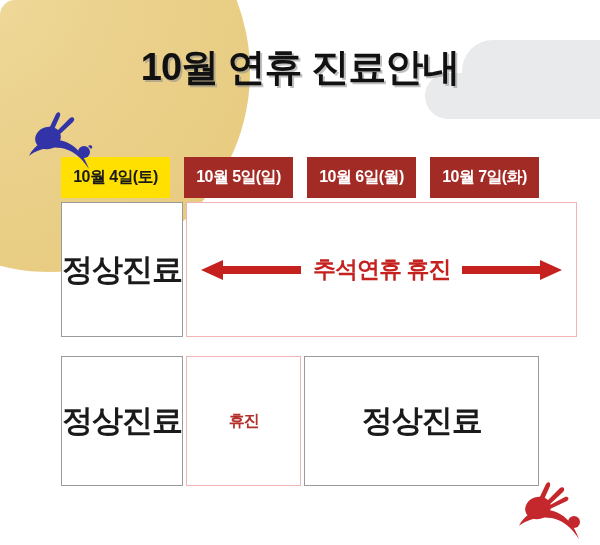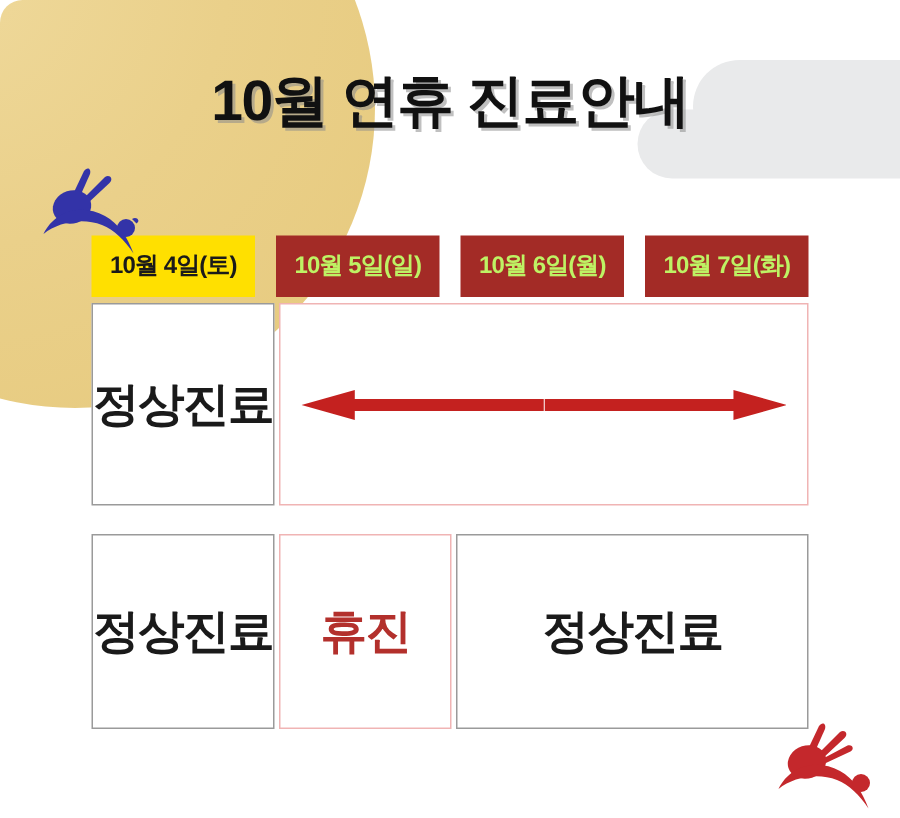--- a/index.html
+++ b/index.html
@@ -121,21 +121,21 @@
     letter-spacing: -0.6px;
     white-space: nowrap;
     box-sizing: border-box;
   }
   .hdr-yellow {
     background: #FFE000;
     color: #1a1a1a;
   }
   .hdr-red {
     background: #A32B26;
-    color: #bef264;
+    color: #ffffff;
   }
 
   .body-row {
     display: flex;
     width: 100%;
     gap: 3px;
     margin-top: 4px;
   }
   .body-cell {
     display: flex;
@@ -150,21 +150,21 @@
     border: 1px solid #f0b4b4;
   }
   .cell-text {
     font-size: 31px;
     font-weight: 700;
     letter-spacing: -1px;
     color: #1a1a1a;
     white-space: nowrap;
   }
   .cell-text.rest {
-    font-size: 31px;
+    font-size: 16px;
     color: #b3302c;
   }
 
   .gap-row { height: 15px; }
 
   
   .arrow-banner {
     display: flex;
     align-items: center;
     justify-content: center;
@@ -246,20 +246,21 @@
 
       <div class="body-row">
         <div class="body-cell" style="flex:1 1 0;">
           <span class="cell-text">정상진료</span>
         </div>
         <div class="body-cell pink-border" style="flex:3.05 1 0;">
           <div class="arrow-banner">
             <svg class="arrow-svg" viewBox="0 0 100 22" preserveAspectRatio="none">
               <polygon points="0,11 22,1 22,7 100,7 100,15 22,15 22,21" fill="#C4211F"></polygon>
             </svg>
+            <span class="arrow-label">추석연휴 휴진</span>
             <svg class="arrow-svg" viewBox="0 0 100 22" preserveAspectRatio="none">
               <polygon points="100,11 78,1 78,7 0,7 0,15 78,15 78,21" fill="#C4211F"></polygon>
             </svg>
           </div>
         </div>
       </div>
     </div>
 
     <div class="gap-row"></div>
 

